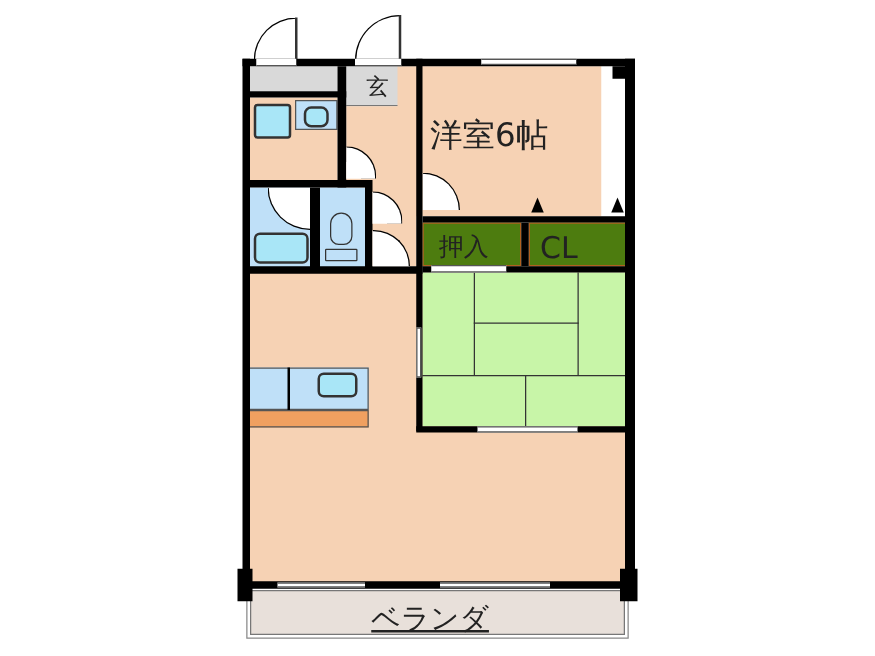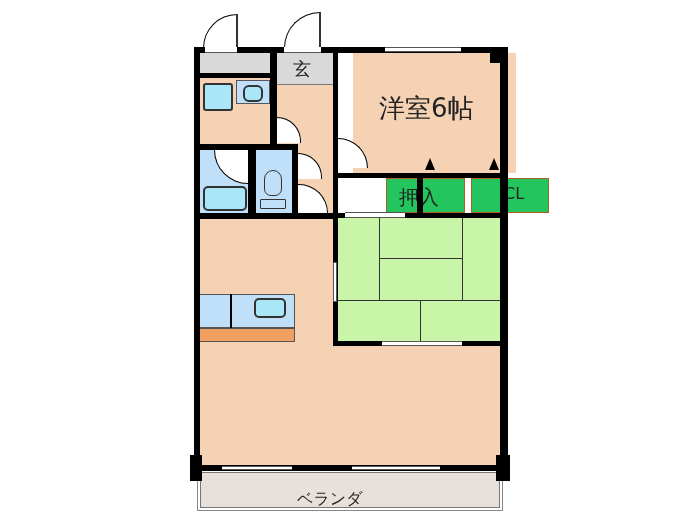--- a/index.html
+++ b/index.html
@@ -1,21 +1,21 @@
 <!DOCTYPE html>
 <html><head>
 <meta charset="utf-8">
 <style>
   html,body{margin:0;padding:0;background:#fff;}
   body{width:700px;height:525px;position:relative;overflow:hidden;font-family:"DejaVu Sans","Liberation Sans",sans-serif;}
   .abs{position:absolute;box-sizing:border-box;}
   .wall{background:#000;}
   .room{background:#f6d2b4;}
   .gray{background:#d9d9d9;}
-  .orange{background:#22c55e;border:1px solid #b06020;margin-left:48px;}
+  .orange{background:#4d7c0f;border:1px solid #b06020;}
   .tatami{background:#c8f5a8;}
   .blue{background:#bfe0f8;}
   .fixture{background:#a9e6f7;border:2px solid #333;border-radius:3px;}
   .lbl{position:absolute;color:#222;white-space:nowrap;}
   .window{background:#fff;border-top:1px solid #555;border-bottom:1px solid #555;}
   .line{position:absolute;background:#333;}
 </style>
 </head>
 <body>
 
@@ -42,50 +42,50 @@
   <div class="abs room" style="left:277px;top:85px;width:56px;height:128px;"></div>
 
   <div class="abs blue" style="left:200px;top:150px;width:48px;height:64px;"></div>
   <div class="abs fixture" style="left:203px;top:186px;width:44px;height:25px;border-radius:5px;"></div>
   <div class="abs" style="left:214px;top:150px;width:34px;height:34px;border-bottom:1.5px solid #000;border-left:1.5px solid #000;border-bottom-left-radius:34px;background:#fff;"></div>
 
   <div class="abs blue" style="left:256px;top:150px;width:36px;height:64px;"></div>
   <div class="abs fixture" style="left:264px;top:170px;width:18px;height:26px;border-radius:9px 9px 7px 7px;background:#bfe0f8;border-width:1.5px;"></div>
   <div class="abs fixture" style="left:260px;top:199px;width:26px;height:10px;background:#bfe0f8;border-width:1.5px;border-radius:1px;"></div>
 
-  <div class="abs room" style="left:353px;top:53px;width:163px;height:120px;text-align:right;">
+  <div class="abs room" style="left:318px;top:53px;width:163px;height:120px;text-align:right;">
     <span class="lbl" style="left:26px;top:38px;font-size:26px;">洋室6帖</span>
   </div>
   <div class="abs" style="left:338px;top:138px;width:30px;height:30px;border-top:1.5px solid #000;border-right:1.5px solid #000;border-top-right-radius:30px;background:#fff;"></div>
 
   <div class="abs" style="left:425px;top:158px;width:0;height:0;border-left:5px solid transparent;border-right:5px solid transparent;border-bottom:12px solid #000;"></div>
   <div class="abs" style="left:489px;top:158px;width:0;height:0;border-left:5px solid transparent;border-right:5px solid transparent;border-bottom:12px solid #000;"></div>
 
   <div class="abs orange" style="left:338px;top:178px;width:79px;height:35px;">
     <span class="lbl" style="left:12px;top:5px;font-size:20px;">押入</span>
   </div>
   <div class="abs orange" style="left:423px;top:178px;width:78px;height:35px;">
-    <span class="lbl" style="left:32px;top:5px;font-size:16px;">CL</span>
+    <span class="lbl" style="left:8px;top:5px;font-size:24px;">CL</span>
   </div>
 
   <div class="abs tatami" style="left:338px;top:218px;width:163px;height:123px;"></div>
   <div class="line" style="left:379px;top:218px;width:1px;height:82px;"></div>
   <div class="line" style="left:462px;top:218px;width:1px;height:82px;"></div>
   <div class="line" style="left:379px;top:258px;width:84px;height:1px;"></div>
   <div class="line" style="left:338px;top:300px;width:163px;height:1px;"></div>
   <div class="line" style="left:420px;top:300px;width:1px;height:41px;"></div>
 
   <div class="abs blue" style="left:198px;top:294px;width:97px;height:34px;border:1px solid #555;"></div>
   <div class="abs wall" style="left:230px;top:294px;width:2px;height:34px;"></div>
   <div class="abs fixture" style="left:254px;top:298px;width:32px;height:20px;border-radius:5px;"></div>
   <div class="abs" style="left:198px;top:328px;width:97px;height:14px;background:#f0a060;border:1px solid #555;"></div>
 
 
   <div class="abs" style="left:200px;top:472px;width:300px;height:36px;background:#e8e0da;border:1px solid #777;outline:2px solid #fff;box-shadow:0 0 0 3px #888;">
-    <span class="lbl" style="left:96px;top:16px;font-size:16px;">ベランダ</span>
+    <span class="lbl" style="left:96px;top:6px;font-size:23px;text-decoration:underline;">ベランダ</span>
   </div>
 
   <div class="abs wall" style="left:194px;top:47px;width:6px;height:424px;"></div>
   <div class="abs wall" style="left:500px;top:47px;width:8px;height:424px;"></div>
   <div class="abs wall" style="left:194px;top:47px;width:314px;height:6px;"></div>
   <div class="abs wall" style="left:194px;top:465px;width:314px;height:6px;"></div>
   <div class="abs wall" style="left:190px;top:455px;width:12px;height:26px;"></div>
   <div class="abs wall" style="left:496px;top:455px;width:14px;height:26px;"></div>
   <div class="abs wall" style="left:490px;top:53px;width:12px;height:10px;"></div>
 

